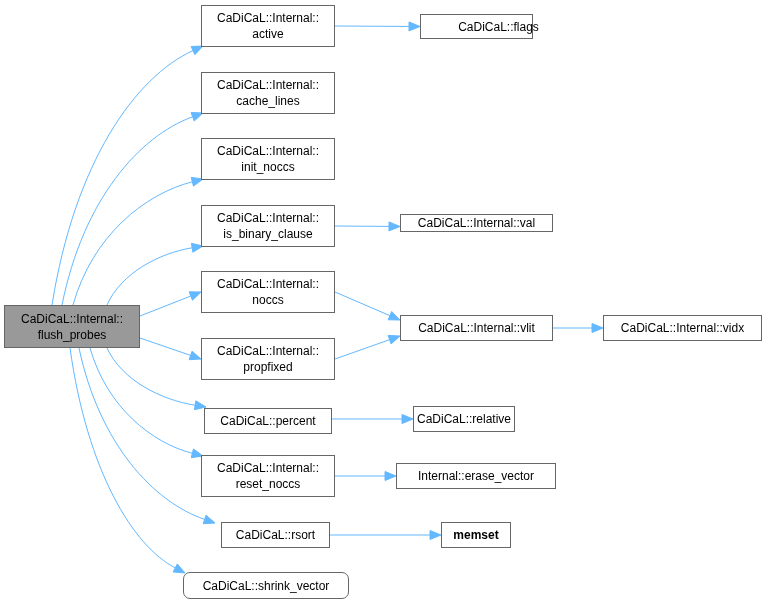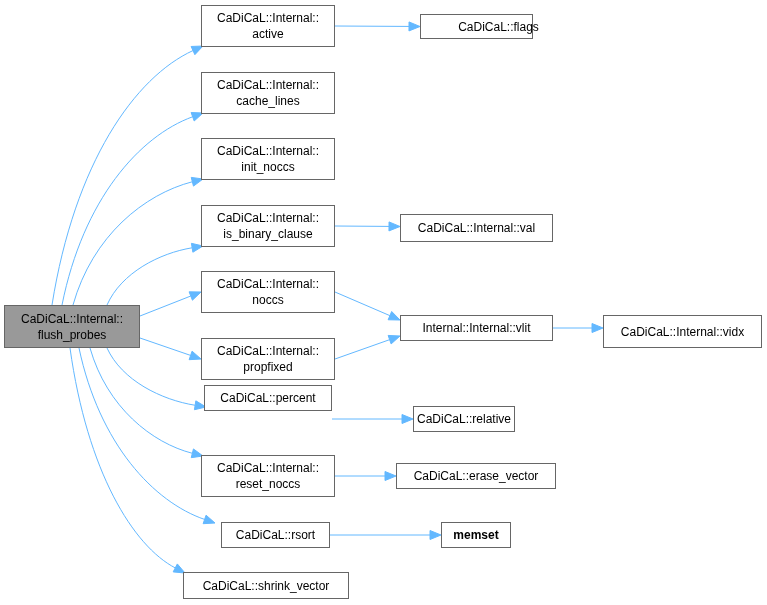--- a/index.html
+++ b/index.html
@@ -106,51 +106,51 @@
   <span>cache_lines</span>
 </div>
 <div class="node" id="n-init_noccs" style="left:201px;top:138px;width:134px;height:42px;">
   <span>CaDiCaL::Internal::</span>
   <span>init_noccs</span>
 </div>
 <div class="node" id="n-is_binary_clause" style="left:201px;top:205px;width:134px;height:42px;">
   <span>CaDiCaL::Internal::</span>
   <span>is_binary_clause</span>
 </div>
-<div class="node" id="n-val" style="left:400px;top:214px;width:153px;height:28px;">
+<div class="node" id="n-val" style="left:400px;top:214px;width:153px;height:18px;">
   <span>CaDiCaL::Internal::val</span>
 </div>
 <div class="node" id="n-noccs" style="left:201px;top:271px;width:134px;height:42px;">
   <span>CaDiCaL::Internal::</span>
   <span>noccs</span>
 </div>
 <div class="node" id="n-vlit" style="left:400px;top:315px;width:153px;height:26px;">
-  <span>Internal::Internal::vlit</span>
+  <span>CaDiCaL::Internal::vlit</span>
 </div>
-<div class="node" id="n-vidx" style="left:603px;top:315px;width:159px;height:33px;">
+<div class="node" id="n-vidx" style="left:603px;top:315px;width:159px;height:26px;">
   <span>CaDiCaL::Internal::vidx</span>
 </div>
 <div class="node" id="n-propfixed" style="left:201px;top:338px;width:134px;height:42px;">
   <span>CaDiCaL::Internal::</span>
   <span>propfixed</span>
 </div>
-<div class="node" id="n-percent" style="left:204px;top:385px;width:128px;height:26px;">
+<div class="node" id="n-percent" style="left:204px;top:408px;width:128px;height:26px;">
   <span>CaDiCaL::percent</span>
 </div>
 <div class="node" id="n-relative" style="left:413px;top:406px;width:102px;height:26px;text-align:right;">
   <span>CaDiCaL::relative</span>
 </div>
 <div class="node" id="n-reset_noccs" style="left:201px;top:455px;width:134px;height:42px;">
   <span>CaDiCaL::Internal::</span>
   <span>reset_noccs</span>
 </div>
 <div class="node" id="n-erase_vector" style="left:396px;top:463px;width:160px;height:26px;">
-  <span>CaDiCaL::erase_vector</span>
+  <span>Internal::erase_vector</span>
 </div>
 <div class="node" id="n-rsort" style="left:213px;top:522px;width:109px;height:26px;margin-left:8px;">
   <span>CaDiCaL::rsort</span>
 </div>
 <div class="node" id="n-memset" style="left:441px;top:522px;width:70px;height:26px;font-weight:bold;">
   <span>memset</span>
 </div>
-<div class="node" id="n-shrink_vector" style="left:183px;top:572px;width:166px;height:27px;">
+<div class="node" id="n-shrink_vector" style="left:183px;top:572px;width:166px;height:27px;border-radius:7px;">
   <span>CaDiCaL::shrink_vector</span>
 </div>
 
 </body></html>

